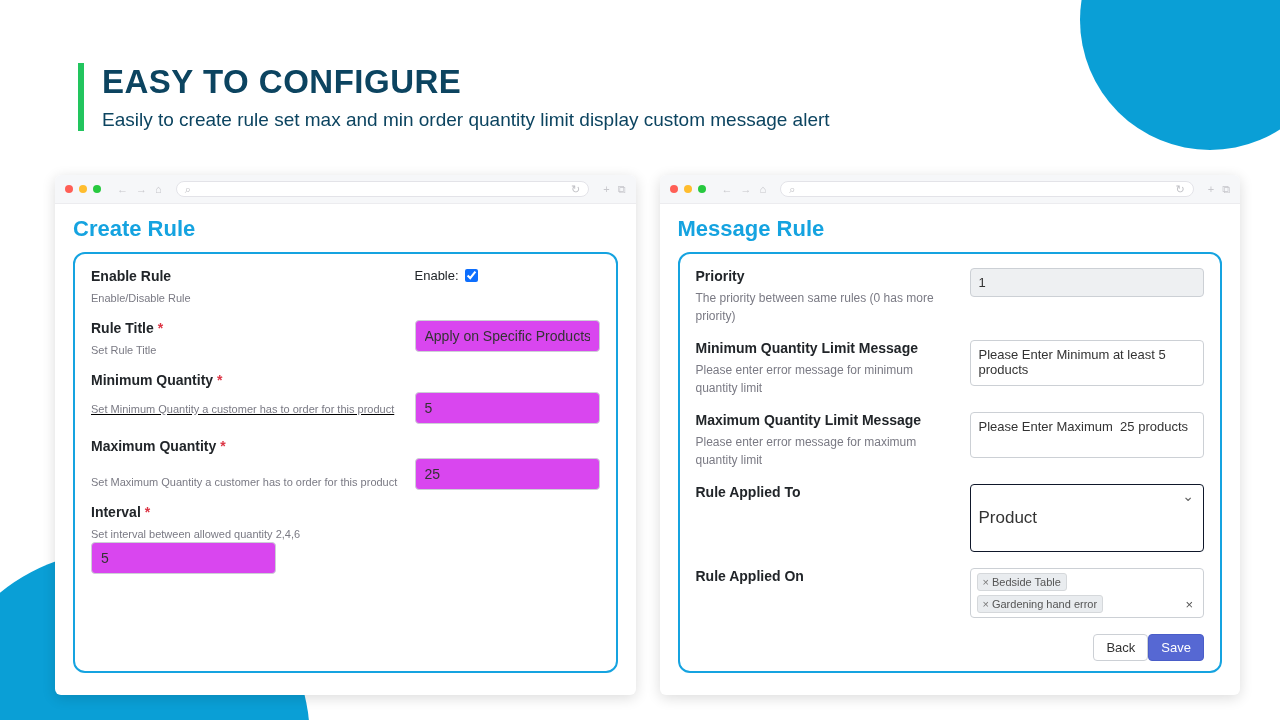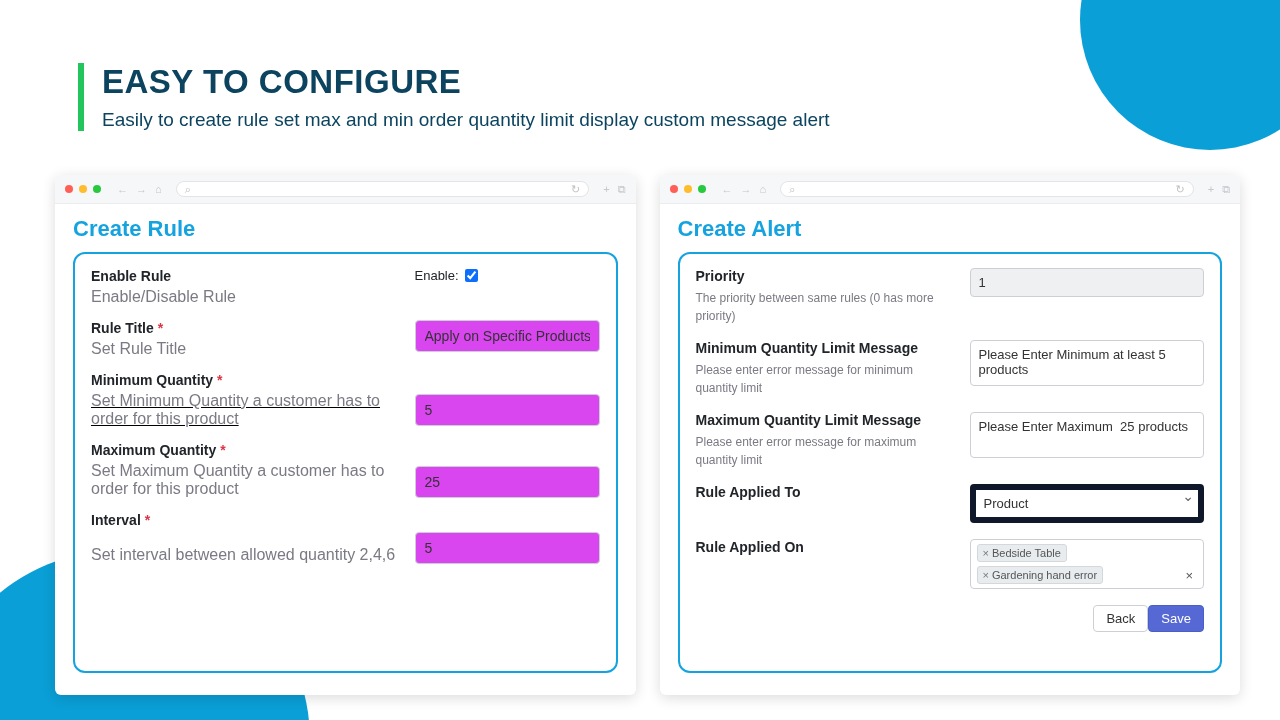--- a/index.html
+++ b/index.html
@@ -32,35 +32,35 @@
 
   .form-box { border:2px solid #15a3e0; border-radius:12px; padding:14px 16px; height: calc(100% - 42px); overflow:hidden; }
 
   
   .rowL { margin-bottom:14px;gap:6px; }
   .rowL-flex { display:flex; align-items:flex-start; }
   .rowL-left { flex:1; }
   .rowL-right { width:185px; }
   .lblL { font-weight:700; font-size:14px; color:#212529; display:block; margin-bottom:4px; }
   .req { color:#dc3545; }
-  .hintL { font-size:16px; color:#7a7a84; }
+  .hintL { font-size:11px; color:#7a7a84; }
   .inputL { width:100%; border:1px solid #ccd0d5; border-radius:4px; padding:7px 9px; font-size:14px; color:#333; background:#d946ef; }
   .enable-line { font-size:13px; color:#212529; display:flex; align-items:center; gap:6px; }
   .ck { width:13px; height:13px; accent-color:#0d6efd; }
 
   
   .rowR { display:flex; align-items:flex-start; margin-bottom:16px; gap:14px; }
   .rowR-left { width:260px; }
   .rowR-right { flex:1; }
   .lblR { font-weight:700; font-size:14px; color:#212529; display:block; margin-bottom:4px; }
   .hintR { font-size:12px; color:#7a7a84; }
   .inputR { width:100%; border:1px solid #ccd0d5; border-radius:4px; padding:6px 8px; font-size:13px; color:#333; background:#fff; }
   .inputR.pri { background:#eef0f2; }
   textarea.inputR { height:46px; resize:none; font-family:inherit; }
-  .selectR { width:100%; border:6px solid #0f172a; border-radius:4px; padding:6px 8px; font-size:13px; color:#333; background:#fff; appearance:none; position:relative; }
+  .selectR { width:100%; border:1px solid #0f172a; border-radius:4px; padding:23px 8px; font-size:17px; color:#333; background:#fff; appearance:none; position:relative; }
   .select-wrap { position:relative; }
   .select-wrap::after { content:"⌄"; position:absolute; right:10px; top:4px; font-size:14px; color:#666; pointer-events:none; }
 
   .tagbox { width:100%; border:1px solid #ccd0d5; border-radius:4px; padding:4px 6px; min-height:30px; background:#fff; display:flex; align-items:center; gap:4px; flex-wrap:wrap; }
   .tag { background:#e9ecef; border:1px solid #d5d8db; border-radius:3px; padding:2px 5px; font-size:11px; color:#555; display:flex; align-items:center; gap:3px; }
   .tag-x { font-size:11px; color:#777; cursor:pointer; }
   .tagbox .clear { margin-left:auto; font-size:13px; color:#555; cursor:pointer; padding:0 4px; }
 
   .btnrow { display:flex; justify-content:flex-end; gap:0; margin-top:6px; }
   .btn { border-radius:4px; padding:5px 12px; font-size:13px; cursor:pointer; }
@@ -142,21 +142,21 @@
         <div class="rowL">
           <span class="lblL"><span>Maximum Quantity</span> <span class="req">*</span></span>
           <div class="rowL-flex" style="align-items:flex-end;">
             <div class="rowL-left"><span class="hintL">Set Maximum Quantity a customer has to order for this product</span></div>
             <div class="rowL-right"><input class="inputL" value="25" style=""></div>
           </div>
         </div>
 
         <div class="rowL">
           <span class="lblL"><span>Interval</span> <span class="req">*</span></span>
-          <div class="rowL-flex" style="align-items:flex-end;">
+          <div class="rowL-flex" style="align-items:flex-start;flex-direction:column;">
             <div class="rowL-left"><span class="hintL">Set interval between allowed quantity 2,4,6</span></div>
             <div class="rowL-right"><input class="inputL" value="5" style=""></div>
           </div>
         </div>
 
       </div>
     </div>
   </div>
 
   <div class="panel">
@@ -175,21 +175,21 @@
             <span>↻</span>
           </div>
         </div>
       <div class="right">
         <span>+</span>
         <span>⧉</span>
       </div>
     </div>
 
     <div class="panel-body">
-      <div class="panel-title">Create Alert</div>
+      <div class="panel-title">Message Rule</div>
       <div class="form-box">
 
         <div class="rowR">
           <div class="rowR-left">
             <span class="lblR">Priority</span>
             <span class="hintR">The priority between same rules (0 has more priority)</span>
           </div>
           <div class="rowR-right">
             <input class="inputR pri" value="1" style="">
           </div>

